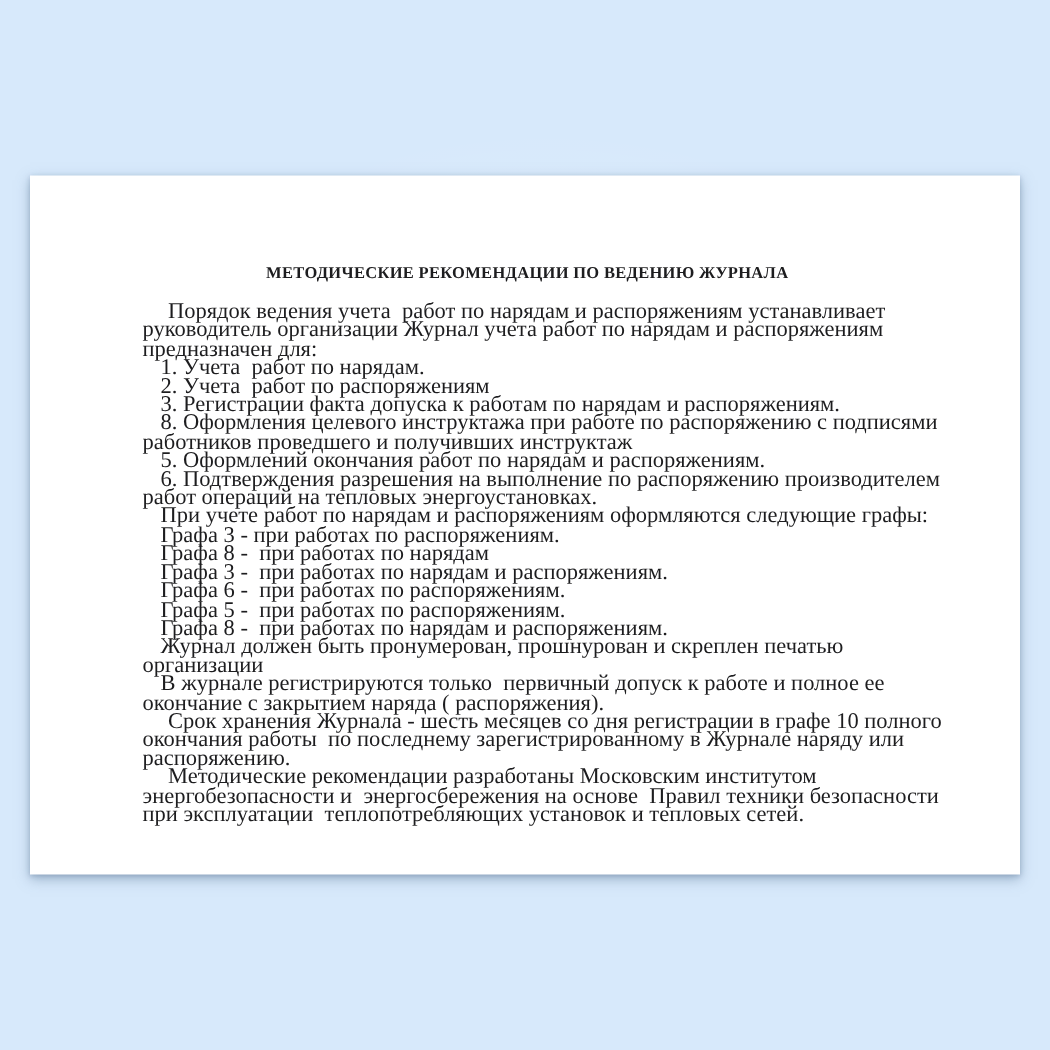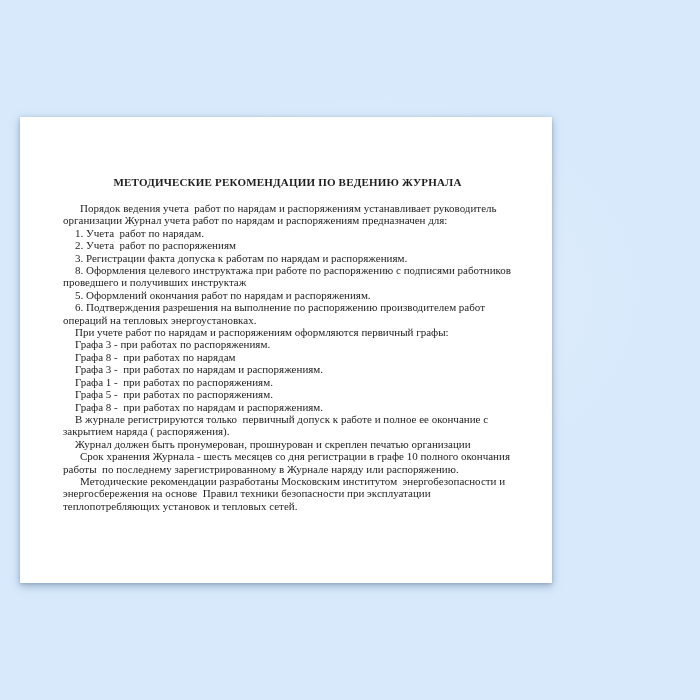--- a/index.html
+++ b/index.html
@@ -19,40 +19,41 @@
     position: relative;
     overflow: hidden;
     background: var(--bg);
     background-image: radial-gradient(ellipse 420px 300px at 52% 42%, rgba(255,255,255,0.30), rgba(255,255,255,0) 70%);
     font-family: "Liberation Serif", "DejaVu Serif", serif;
   }
   .sheet {
     position: absolute;
     left: 20px;
     top: 117px;
-    width: 532px;
+    width: 660px;
     height: 466px;
     background: var(--page);
     box-shadow: 0 3px 8px var(--shadow), 0 1px 3px rgba(98,124,156,0.35);
     padding: 58px 40px 20px 43px;
     color: var(--text);
   }
   .doc-title {
     margin: 0 0 13px 0;
     padding: 0;
     font-size: 11px;
     line-height: 14px;
     font-weight: bold;
     text-align: center;
     letter-spacing: 0.2px;
     white-space: pre-wrap;
   }
   .doc-body {
-    font-size: 11px;
+    font-size: 15px;
     line-height: 12.4px;
+    margin-left: 32px;
   }
   .doc-line {
     margin: 0;
     padding: 0;
     white-space: pre-wrap;
     text-indent: 12px;
   }
   .doc-line.indent {
     text-indent: 17px;
   }
@@ -63,25 +64,25 @@
 <div class="sheet">
   <h1 class="doc-title">МЕТОДИЧЕСКИЕ РЕКОМЕНДАЦИИ ПО ВЕДЕНИЮ ЖУРНАЛА</h1>
   <div class="doc-body">
       <p class="doc-line indent">Порядок ведения учета  работ по нарядам и распоряжениям устанавливает руководитель организации Журнал учета работ по нарядам и распоряжениям предназначен для:</p>
       <p class="doc-line">1. Учета  работ по нарядам.</p>
       <p class="doc-line">2. Учета  работ по распоряжениям</p>
       <p class="doc-line">3. Регистрации факта допуска к работам по нарядам и распоряжениям.</p>
       <p class="doc-line">8. Оформления целевого инструктажа при работе по распоряжению с подписями работников проведшего и получивших инструктаж</p>
       <p class="doc-line">5. Оформлений окончания работ по нарядам и распоряжениям.</p>
       <p class="doc-line">6. Подтверждения разрешения на выполнение по распоряжению производителем работ операций на тепловых энергоустановках.</p>
-      <p class="doc-line">При учете работ по нарядам и распоряжениям оформляются первичный графы:</p>
+      <p class="doc-line">При учете работ по нарядам и распоряжениям оформляются следующие графы:</p>
       <p class="doc-line">Графа 3 - при работах по распоряжениям.</p>
       <p class="doc-line">Графа 8 -  при работах по нарядам</p>
       <p class="doc-line">Графа 3 -  при работах по нарядам и распоряжениям.</p>
-      <p class="doc-line">Графа 1 -  при работах по распоряжениям.</p>
+      <p class="doc-line">Графа 6 -  при работах по распоряжениям.</p>
       <p class="doc-line">Графа 5 -  при работах по распоряжениям.</p>
       <p class="doc-line">Графа 8 -  при работах по нарядам и распоряжениям.</p>
+      <p class="doc-line">Журнал должен быть пронумерован, прошнурован и скреплен печатью организации</p>
       <p class="doc-line">В журнале регистрируются только  первичный допуск к работе и полное ее окончание с закрытием наряда ( распоряжения).</p>
-      <p class="doc-line">Журнал должен быть пронумерован, прошнурован и скреплен печатью организации</p>
       <p class="doc-line indent">Срок хранения Журнала - шесть месяцев со дня регистрации в графе 10 полного окончания работы  по последнему зарегистрированному в Журнале наряду или распоряжению.</p>
       <p class="doc-line indent">Методические рекомендации разработаны Московским институтом  энергобезопасности и  энергосбережения на основе  Правил техники безопасности при эксплуатации  теплопотребляющих установок и тепловых сетей.</p>
     </div>
 </div>
 
 </body></html>

